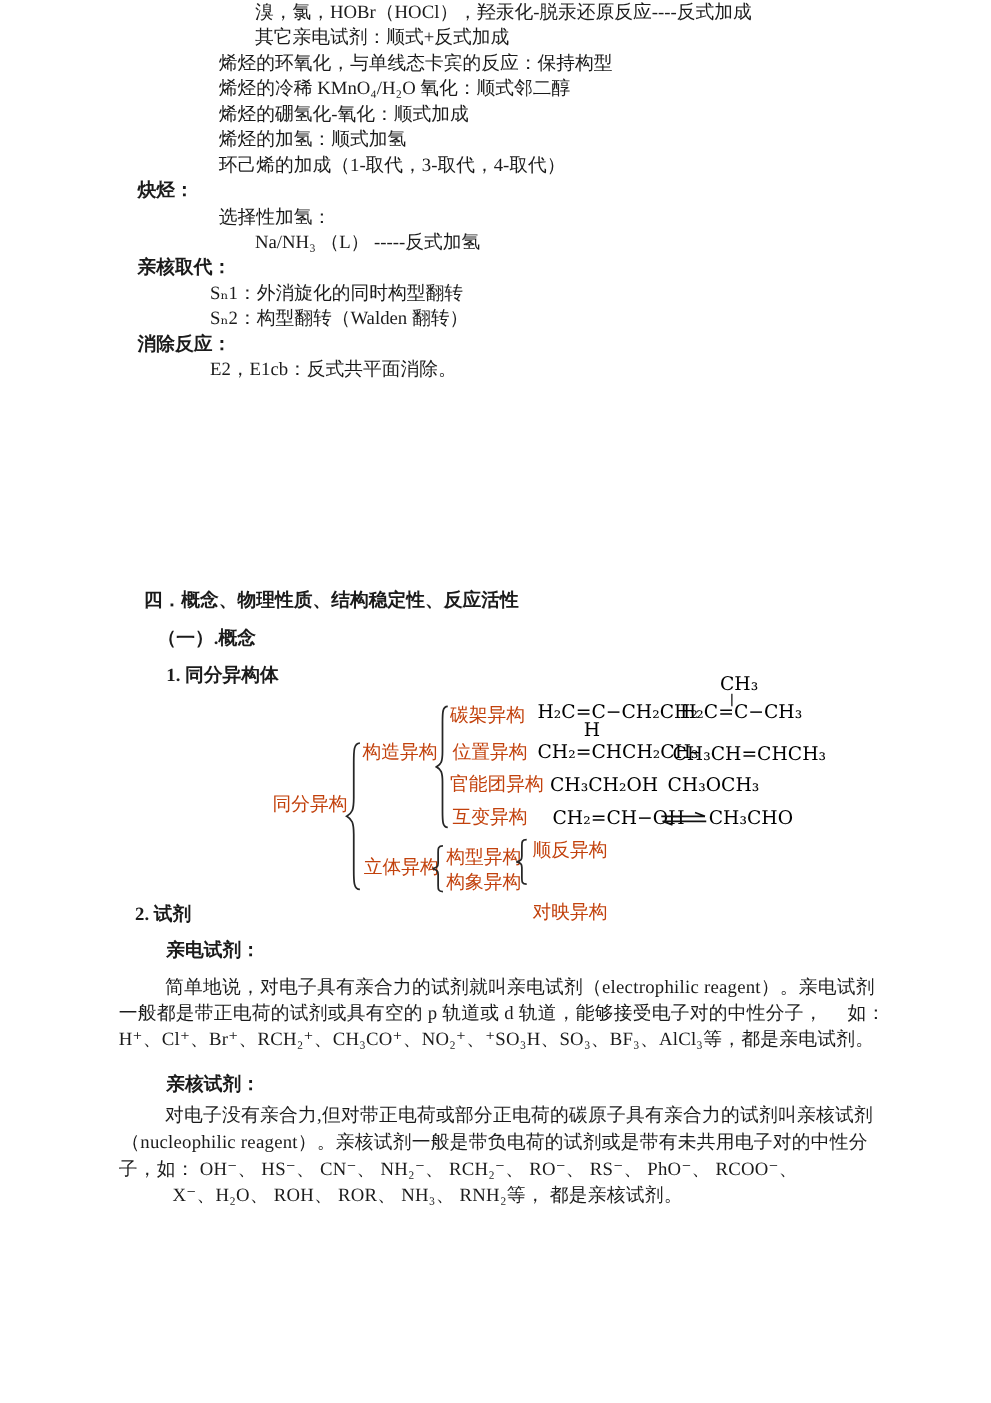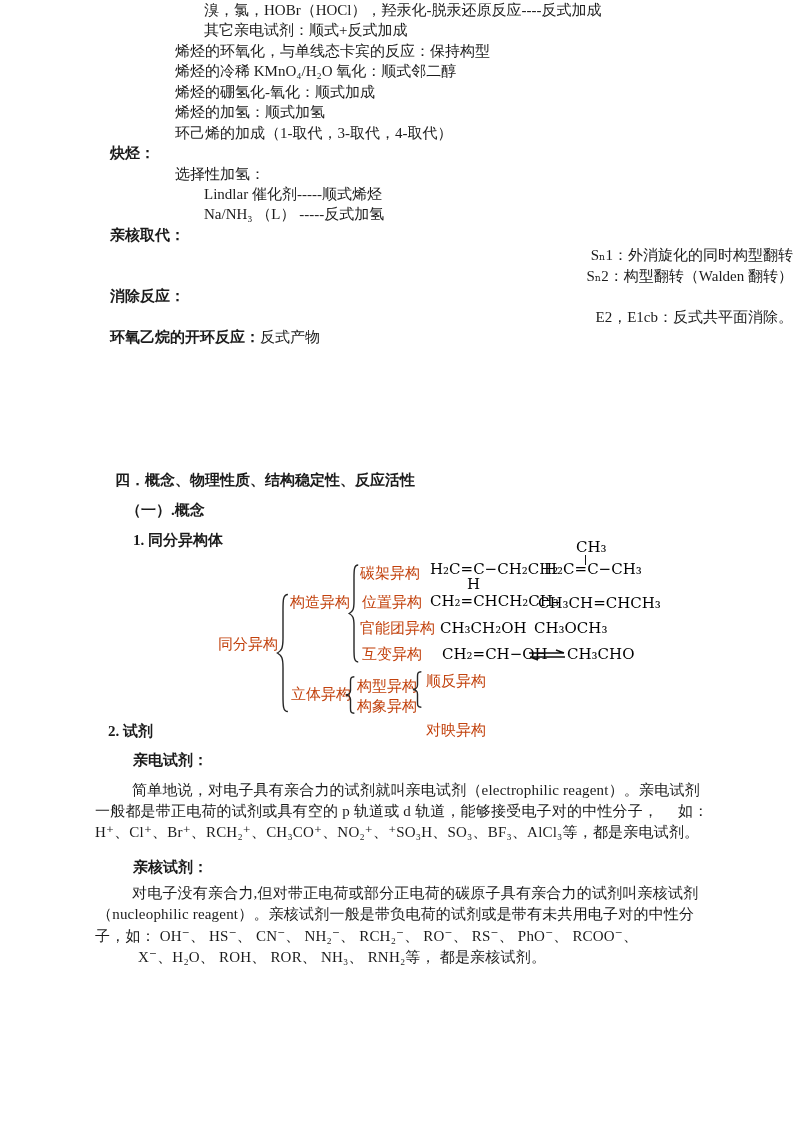--- a/index.html
+++ b/index.html
@@ -7,21 +7,21 @@
     position:relative;width:793px;height:1122px;background:#ffffff;
     font-family:"Liberation Serif","DejaVu Serif","DejaVu Sans",serif;
     color:#1b1b1b;overflow:hidden;
   }
   .abs{position:absolute;}
   .bold{font-weight:700;}
   
   .rx-notes{left:0;top:96;width:793px;}
   .rx-line{font-size:15px;line-height:20.45px;height:20.45px;white-space:pre;}
   .ind1{padding-left:110px;}
-  .ind2{padding-left:168px;text-align:right;}
+  .ind2{padding-left:168px;}
   .ind3{padding-left:175px;}
   .ind4{padding-left:204px;}
   
   .h{font-size:15px;font-weight:700;white-space:pre;}
   
   .dlabel{font-size:15px;line-height:17px;white-space:pre;color:#c2410c;}
   .formula{font-family:"DejaVu Serif","DejaVu Sans",serif;font-size:15px;line-height:16px;white-space:pre;color:#000000;}
   .bondline{width:1.3px;background:#111;}
   .brace{position:absolute;overflow:visible;}
   
@@ -46,28 +46,26 @@
   <div class="abs rx-notes">
       <div class="rx-line ind4">溴，氯，HOBr（HOCl），羟汞化-脱汞还原反应----反式加成</div>
       <div class="rx-line ind4">其它亲电试剂：顺式+反式加成</div>
       <div class="rx-line ind3">烯烃的环氧化，与单线态卡宾的反应：保持构型</div>
       <div class="rx-line ind3">烯烃的冷稀 KMnO₄/H₂O 氧化：顺式邻二醇</div>
       <div class="rx-line ind3">烯烃的硼氢化-氧化：顺式加成</div>
       <div class="rx-line ind3">烯烃的加氢：顺式加氢</div>
       <div class="rx-line ind3">环己烯的加成（1-取代，3-取代，4-取代）</div>
       <div class="rx-line ind1 bold">炔烃：</div>
       <div class="rx-line ind3">选择性加氢：</div>
-      <div class="rx-line ind4">Lindlar 催化剂-----顺式烯烃</div>
       <div class="rx-line ind4">Na/NH₃ （L） -----反式加氢</div>
       <div class="rx-line ind1 bold">亲核取代：</div>
       <div class="rx-line ind2">Sₙ1：外消旋化的同时构型翻转</div>
       <div class="rx-line ind2">Sₙ2：构型翻转（Walden 翻转）</div>
       <div class="rx-line ind1 bold">消除反应：</div>
       <div class="rx-line ind2">E2，E1cb：反式共平面消除。</div>
-      <div class="rx-line ind1"><b>环氧乙烷的开环反应：</b><span>反式产物</span></div>
     </div>
 
   <div class="abs h" style="left:115px;top:471px;">四．概念、物理性质、结构稳定性、反应活性</div>
   <div class="abs h" style="left:126px;top:501px;">（一）.概念</div>
   <div class="abs h" style="left:133px;top:531px;">1. 同分异构体</div>
 
   <div class="abs" style="left:0;top:0;width:793px;height:1122px;">
     <div class="abs dlabel" style="left:218px;top:636px;">同分异构</div>
 
     <svg class="brace" style="left:276px;top:592px;" width="14" height="122" viewBox="0 0 20 100" preserveAspectRatio="none">

